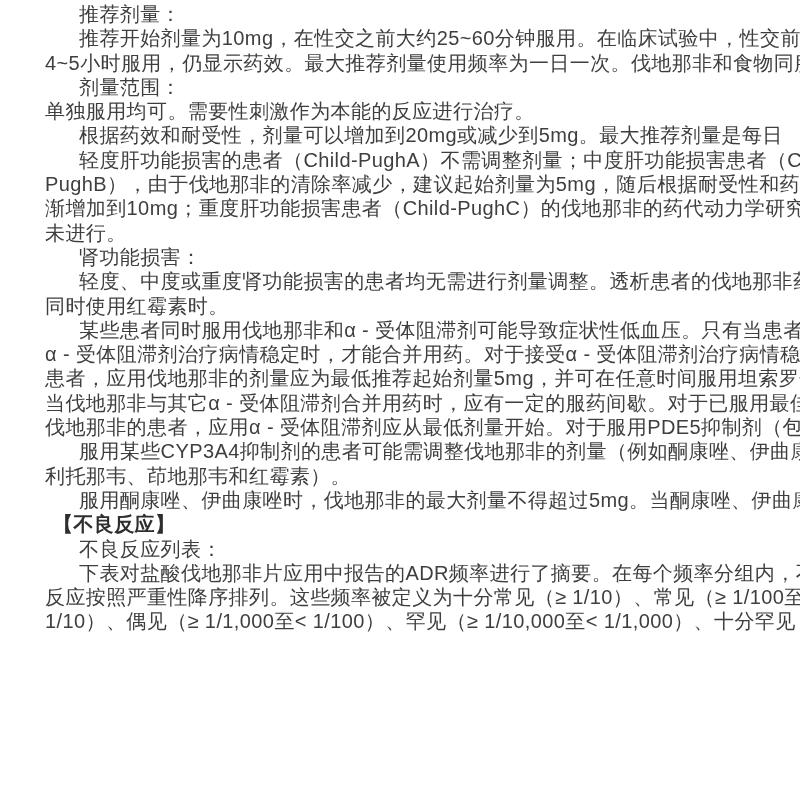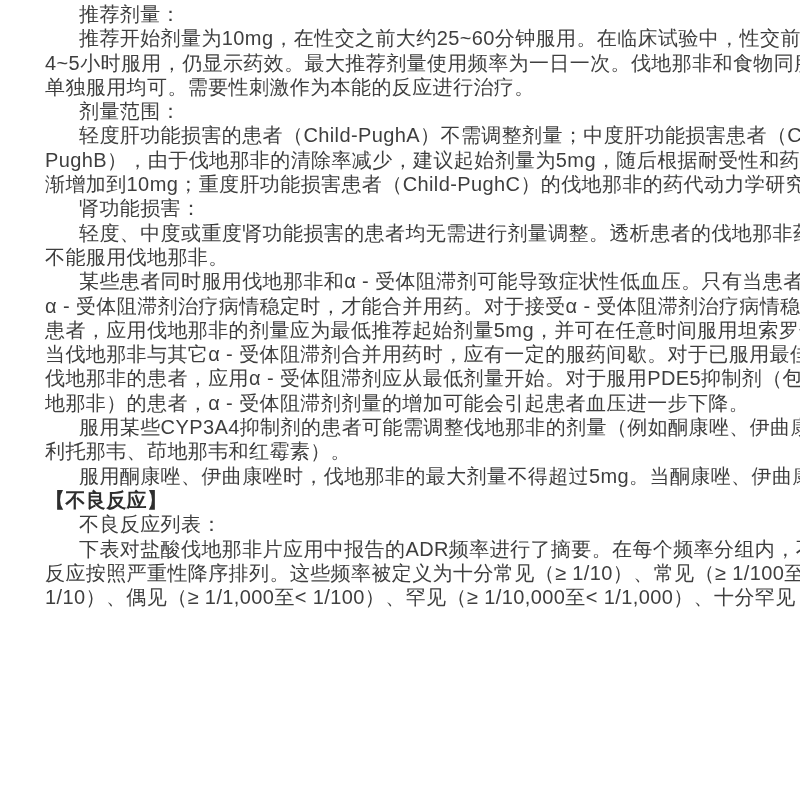--- a/index.html
+++ b/index.html
@@ -33,44 +33,46 @@
     white-space: nowrap;
     height: 24.3px;
     letter-spacing: 0.4px;
   }
   .line.indent {
     padding-left: 34px;
   }
   .line.bold {
     font-weight: bold;
     color: var(--heading, #2e2e2e);
+    margin-left: 8px;
   }
 </style>
 </head>
 <body>
 
 <div class="doc-page">
   <div class="doc-body">
       <div class="line indent">推荐剂量：</div>
       <div class="line indent">推荐开始剂量为10mg，在性交之前大约25~60分钟服用。在临床试验中，性交前</div>
       <div class="line">4~5小时服用，仍显示药效。最大推荐剂量使用频率为一日一次。伐地那非和食物同服或</div>
+      <div class="line indent">剂量范围：</div>
       <div class="line">单独服用均可。需要性刺激作为本能的反应进行治疗。</div>
-      <div class="line indent">剂量范围：</div>
+      <div class="line indent">根据药效和耐受性，剂量可以增加到20mg或减少到5mg。最大推荐剂量是每日</div>
       <div class="line indent">轻度肝功能损害的患者（Child-PughA）不需调整剂量；中度肝功能损害患者（Child-</div>
       <div class="line">PughB），由于伐地那非的清除率减少，建议起始剂量为5mg，随后根据耐受性和药效逐</div>
       <div class="line">渐增加到10mg；重度肝功能损害患者（Child-PughC）的伐地那非的药代动力学研究尚</div>
+      <div class="line">未进行。</div>
       <div class="line indent">肾功能损害：</div>
       <div class="line indent">轻度、中度或重度肾功能损害的患者均无需进行剂量调整。透析患者的伐地那非药代动</div>
-      <div class="line">不能服用伐地那非。</div>
+      <div class="line">同时使用红霉素时。</div>
       <div class="line indent">某些患者同时服用伐地那非和α - 受体阻滞剂可能导致症状性低血压。只有当患者接受</div>
       <div class="line">α - 受体阻滞剂治疗病情稳定时，才能合并用药。对于接受α - 受体阻滞剂治疗病情稳定的</div>
       <div class="line">患者，应用伐地那非的剂量应为最低推荐起始剂量5mg，并可在任意时间服用坦索罗辛。</div>
       <div class="line">当伐地那非与其它α - 受体阻滞剂合并用药时，应有一定的服药间歇。对于已服用最佳剂量</div>
       <div class="line">伐地那非的患者，应用α - 受体阻滞剂应从最低剂量开始。对于服用PDE5抑制剂（包括伐</div>
-      <div class="line">地那非）的患者，α - 受体阻滞剂剂量的增加可能会引起患者血压进一步下降。</div>
       <div class="line indent">服用某些CYP3A4抑制剂的患者可能需调整伐地那非的剂量（例如酮康唑、伊曲康唑、</div>
       <div class="line">利托那韦、茚地那韦和红霉素）。</div>
       <div class="line indent">服用酮康唑、伊曲康唑时，伐地那非的最大剂量不得超过5mg。当酮康唑、伊曲康唑</div>
       <div class="line bold">【不良反应】</div>
       <div class="line indent">不良反应列表：</div>
       <div class="line indent">下表对盐酸伐地那非片应用中报告的ADR频率进行了摘要。在每个频率分组内，不良</div>
       <div class="line">反应按照严重性降序排列。这些频率被定义为十分常见（≥ 1/10）、常见（≥ 1/100至&lt;</div>
       <div class="line">1/10）、偶见（≥ 1/1,000至&lt; 1/100）、罕见（≥ 1/10,000至&lt; 1/1,000）、十分罕见</div>
     </div>
 </div>

